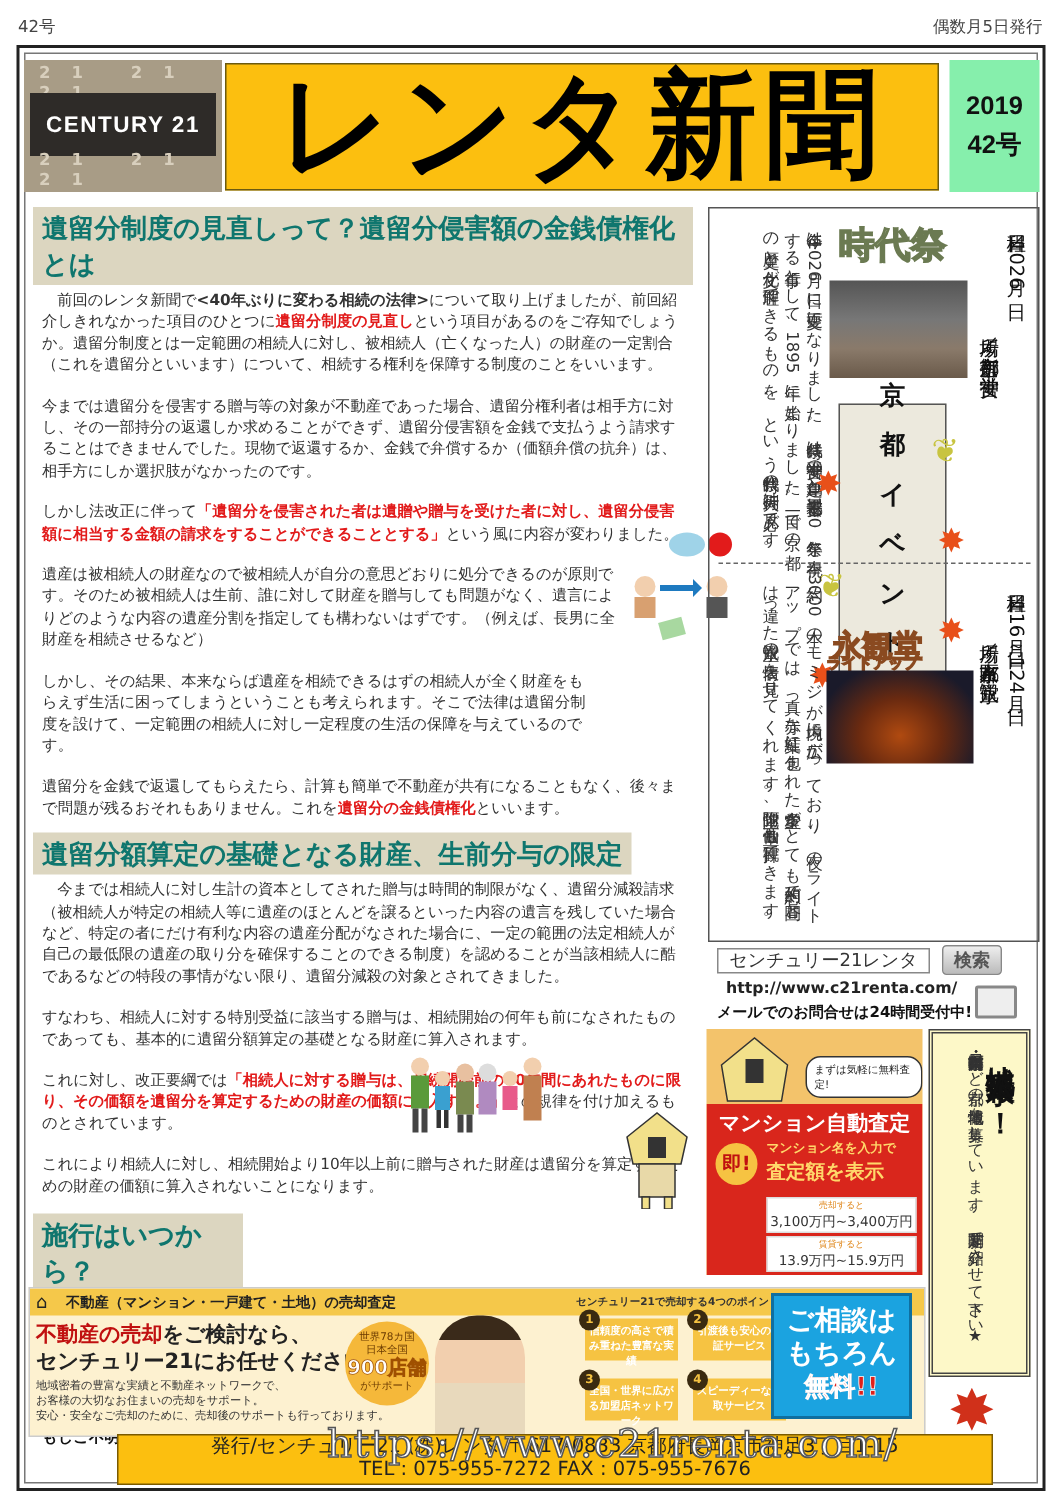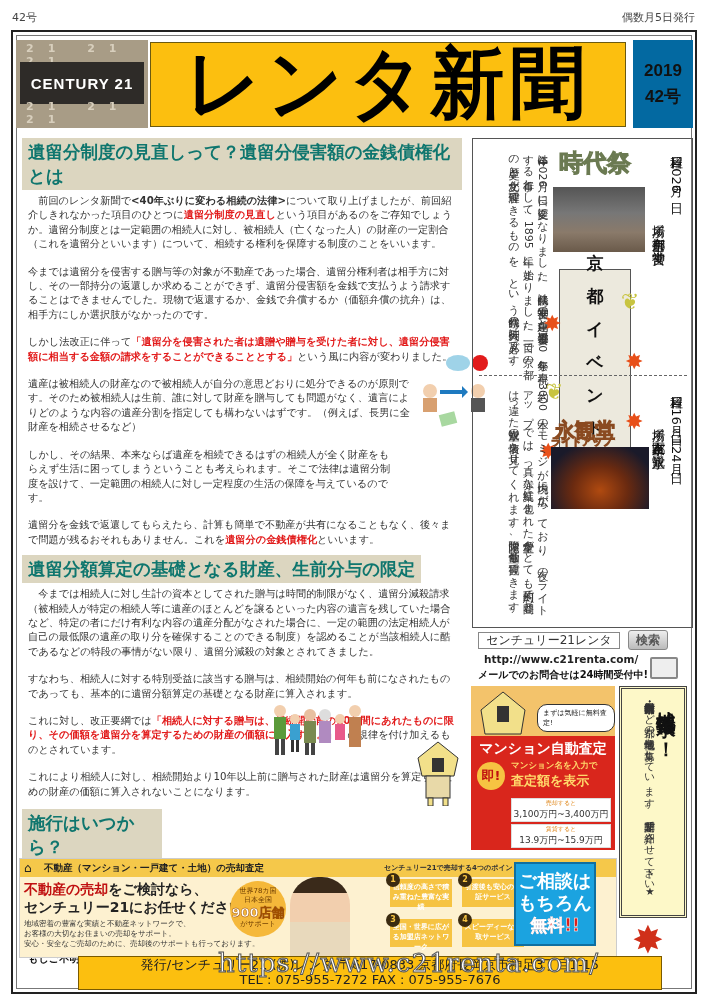--- a/index.html
+++ b/index.html
@@ -12,21 +12,21 @@
 .frame-inner{position:absolute;left:3px;top:3px;right:3px;bottom:3px;border:1px solid #777;}
 
 .header{position:absolute;left:16px;top:40px;width:677px;height:88px;}
 .logo-box{position:absolute;left:0;top:0;width:132px;height:88px;background:#a89c86;overflow:hidden;}
 .logo-box .pat{position:absolute;left:0;right:0;font-size:11px;color:#d8cfbd;font-weight:bold;letter-spacing:14px;padding-left:10px;}
 .logo-box .pat.t{top:2px;}
 .logo-box .pat.b{bottom:2px;}
 .logo-dark{position:absolute;left:4px;top:22px;width:124px;height:42px;background:#2e2b28;display:flex;align-items:center;justify-content:center;color:#fff;font-weight:bold;font-size:15px;letter-spacing:1px;font-family:"Liberation Sans",sans-serif;}
 .title-box{position:absolute;left:134px;top:2px;width:476px;height:85px;background:#fcbf0f;border:1px solid #6b5a10;display:flex;align-items:center;justify-content:center;}
 .title-box span{font-size:74px;font-weight:900;color:#000;letter-spacing:6px;font-family:"DejaVu Sans",sans-serif;transform:scaleY(1.05);}
-.year-box{position:absolute;right:0;top:0;width:60px;height:88px;background:#0369a1;display:flex;flex-direction:column;align-items:center;justify-content:center;}
+.year-box{position:absolute;right:0;top:0;width:60px;height:88px;background:#86efac;display:flex;flex-direction:column;align-items:center;justify-content:center;}
 .year-box div{font-weight:bold;font-size:17px;color:#111;line-height:26px;font-family:"Liberation Sans",sans-serif;}
 
 .left{position:absolute;left:22px;top:138px;width:440px;}
 .h{background:#dcd6c0;font-size:17.5px;font-weight:bold;color:#0f766e;padding:2px 6px;display:inline-block;}
 .p{font-size:10.2px;line-height:14.4px;color:#333;margin:4px 8px 0 6px;}
 .p.gap{margin-top:13px;}
 .red{color:#e21b1b;font-weight:bold;}
 .bold{font-weight:bold;}
 .indent{text-indent:1em;}
 .illus1{position:absolute;left:398px;top:215px;width:70px;height:80px;}
@@ -73,21 +73,21 @@
 .bottom-ad .topbar i{position:absolute;left:4px;top:2px;font-style:normal;font-size:12px;}
 .bottom-ad .head1{position:absolute;left:4px;top:22px;font-size:14px;font-weight:bold;color:#222;}
 .bottom-ad .head2{position:absolute;left:4px;top:40px;font-size:14px;font-weight:bold;color:#222;}
 .bottom-ad .desc{position:absolute;left:4px;top:60px;font-size:7.5px;line-height:10px;color:#333;}
 .bottom-ad .circle{position:absolute;left:210px;top:22px;width:56px;height:56px;border-radius:50%;background:#f5b83a;text-align:center;font-size:7px;color:#6a3a00;padding-top:6px;line-height:9px;}
 .bottom-ad .circle b{display:block;font-size:13px;line-height:15px;color:#fff;-webkit-text-stroke:.5px #a05000;}
 .bottom-ad .person{position:absolute;left:270px;top:18px;width:60px;height:82px;background:linear-gradient(180deg,#3a2a1a 0%,#3a2a1a 20%,#f2cfae 20%,#f2cfae 55%,#e8d9bc 55%);border-radius:28px 28px 0 0;}
 .bottom-ad .points-title{position:absolute;left:364px;top:4px;font-size:7px;font-weight:bold;color:#333;}
 .bottom-ad .point{position:absolute;width:62px;height:28px;background:#f6c342;font-size:7px;text-align:center;color:#fff;font-weight:bold;padding-top:3px;line-height:10px;}
 .bottom-ad .point em{position:absolute;left:-4px;top:-6px;width:14px;height:14px;border-radius:50%;background:#3a2a10;color:#f6c342;font-style:normal;font-size:8px;line-height:14px;}
-.consult{position:absolute;left:514px;top:862px;width:82px;height:84px;background:#1ba3e0;border:2px solid #0f6fa0;text-align:center;padding-top:6px;}
+.consult{position:absolute;left:514px;top:862px;width:94px;height:84px;background:#1ba3e0;border:2px solid #0f6fa0;text-align:center;padding-top:6px;}
 .consult div{color:#fff;font-weight:bold;font-size:18px;line-height:22px;}
 .consult .free{color:#e0201a;font-size:17px;text-align:center;-webkit-text-stroke:.5px #fff;}
 .footer{position:absolute;left:78px;top:956px;width:584px;height:34px;background:#fcbf0f;border:1px solid #7a5a00;text-align:center;}
 .footer div{font-size:13px;line-height:15px;color:#222;}
 .watermark{position:absolute;left:218px;top:948px;font-family:"DejaVu Serif",serif;font-size:26px;color:#fff;-webkit-text-stroke:1px #555;letter-spacing:1px;}
 .maple-bottom{position:absolute;left:632px;top:918px;font-size:38px;}
 </style>
 </head>
 <body>
 

